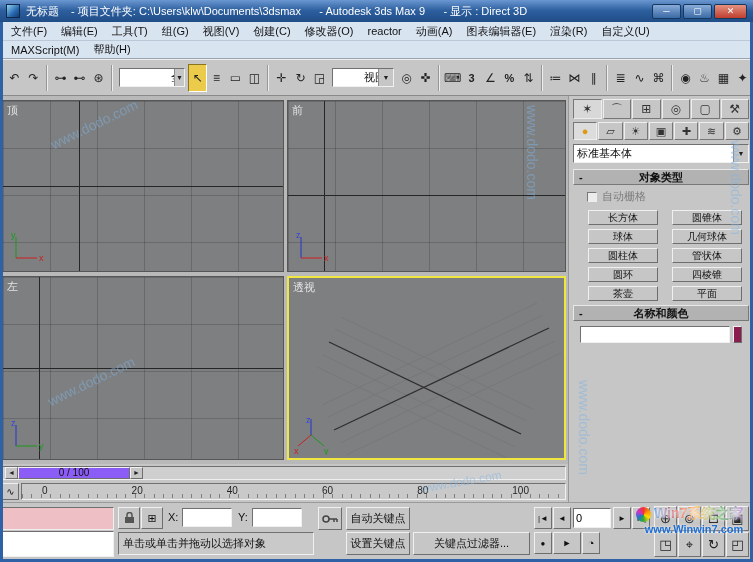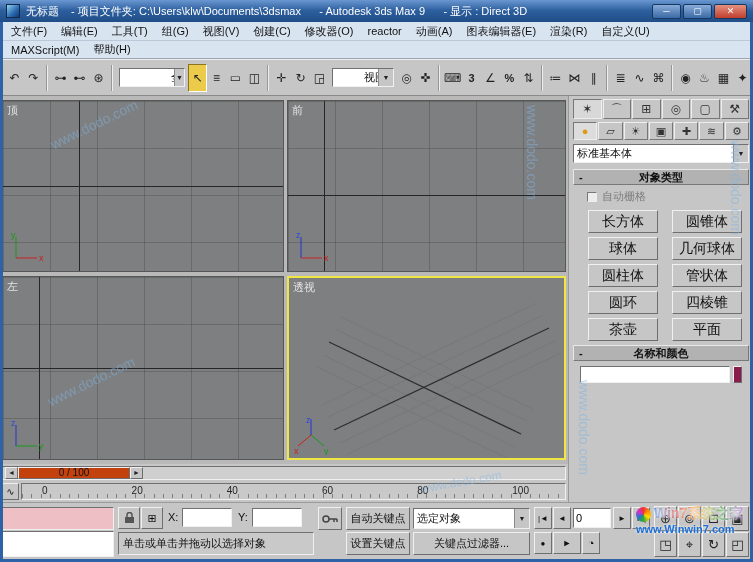--- a/index.html
+++ b/index.html
@@ -76,34 +76,34 @@
   .cbtn { flex:1; height:18px; display:flex; align-items:center; justify-content:center; font-size:11px;
     background:#c6c6c6; border:1px solid; border-color:#eee #777 #777 #eee; color:#333; }
   .cbtn.active { background:#dcdcdc; border-color:#777 #eee #eee #777; color:#dd9a12; }
   .cmd-combo { width:100%; margin:2px 0 6px; }
   .rollout { height:16px; background:#b2b2b2; border:1px solid; border-color:#e8e8e8 #787878 #787878 #e8e8e8;
     display:flex; align-items:center; justify-content:center; font-weight:bold; position:relative; margin:4px 0; }
   .ro-min { position:absolute; left:5px; top:1px; font-weight:bold; }
   .autogrid { display:flex; align-items:center; gap:5px; color:#7d7d7d; margin:3px 0 6px 14px; }
   .cbx { width:10px; height:10px; background:#ececec; border:1px solid; border-color:#777 #eee #eee #777; }
   .obj-grid { display:grid; grid-template-columns:1fr 1fr; gap:4px 6px; padding:0 7px; }
-  .obj-btn { height:23px; background:#c6c6c6; border:1px solid; border-color:#f0f0f0 #6e6e6e #6e6e6e #f0f0f0;
-    display:flex; align-items:center; justify-content:center; font-size:14px; white-space:nowrap;margin-left:8px; }
+  .obj-btn { height:15px; background:#c6c6c6; border:1px solid; border-color:#f0f0f0 #6e6e6e #6e6e6e #f0f0f0;
+    display:flex; align-items:center; justify-content:center; font-size:10px; white-space:nowrap;margin-left:8px; }
   .namerow { display:flex; gap:3px; padding:0 7px; margin-top:5px; }
   .name-input { flex:1; height:17px; border:1px solid; border-color:#707070 #f0f0f0 #f0f0f0 #707070;
     background:#fff; font:inherit; padding:0 3px; }
   .swatch { width:18px; height:17px; border:1px solid; border-color:#f0f0f0 #6e6e6e #6e6e6e #f0f0f0; background:#8a1d4e; }
 
   
   .timeslider { position:absolute; left:0; top:464px; width:568px; height:17px; display:flex; align-items:center; padding:1px 2px; }
   .ts-track { position:relative; flex:1; height:14px; background:#cfcfcf; border:1px solid; border-color:#707070 #f0f0f0 #f0f0f0 #707070; }
   .ts-assembly { position:absolute; left:2px; top:0; height:12px; display:flex; }
   .ts-arrow { width:13px; height:12px; background:#c6c6c6; border:1px solid; border-color:#f0f0f0 #6e6e6e #6e6e6e #f0f0f0;
     font-size:7px; display:flex; align-items:center; justify-content:center; color:#222; }
-  .ts-btn { width:112px; height:12px; background:#c2410c; border:1px solid; border-color:#f0f0f0 #6e6e6e #6e6e6e #f0f0f0;
+  .ts-btn { width:112px; height:12px; background:#8b5cf6; border:1px solid; border-color:#f0f0f0 #6e6e6e #6e6e6e #f0f0f0;
     font-size:10px; display:flex; align-items:center; justify-content:center; }
   .trackbar { position:absolute; left:0; top:481px; width:568px; height:21px; display:flex; align-items:center; padding:0 2px; gap:2px; }
   .tb-mini { width:17px; height:17px; background:#c6c6c6; border:1px solid; border-color:#f0f0f0 #6e6e6e #6e6e6e #f0f0f0;
     display:flex; align-items:center; justify-content:center; font-size:10px; }
   .tb-ruler { position:relative; flex:1; height:17px; background:#c9c9c9; border:1px solid;
     border-color:#707070 #f0f0f0 #f0f0f0 #707070; display:flex; justify-content:space-between;
     padding:1px 36px 0 20px; font-size:10px; color:#222; }
   .tb-ruler::after { content:""; position:absolute; left:0; right:0; bottom:1px; height:4px;
     background:repeating-linear-gradient(to right,#7e7e7e 0 1px,transparent 1px 9.4px); }
 
@@ -119,21 +119,21 @@
   .prompt { left:118px; top:29px; width:196px; height:23px; border:1px solid; border-color:#707070 #f0f0f0 #f0f0f0 #707070;
     background:#c9c9c9; display:flex; align-items:center; padding:0 4px; white-space:nowrap; overflow:hidden; }
   .sel-combo { left:413px; top:5px; width:117px; height:21px; margin:0; }
   .navgrid { position:absolute; left:654px; top:3px; display:grid; grid-template-columns:repeat(4,23px); grid-auto-rows:25px; gap:1px; }
   .navbtn { background:#c6c6c6; border:1px solid; border-color:#f0f0f0 #6e6e6e #6e6e6e #f0f0f0;
     display:flex; align-items:center; justify-content:center; font-size:13px; color:#222; }
 
   
   .wm-diag { position:absolute; color:#7fb3e2; opacity:.5; font-size:14px; z-index:25;
     pointer-events:none; white-space:nowrap; transform-origin:left top; }
-  .wm-site { position:absolute; left:636px; top:505px; z-index:40; text-align:left; pointer-events:none; }
+  .wm-site { position:absolute; left:636px; top:505px; z-index:40; text-align:right; pointer-events:none; }
   .wm-logo { display:inline-block; vertical-align:middle; width:15px; height:15px; border-radius:50%;
     background:conic-gradient(#e33,#f90,#fd0,#3a3,#27c,#c3c,#e33); margin-right:3px; }
   .wm-name { display:inline-block; vertical-align:middle; font-size:14px; font-weight:bold; color:#e04a2a;
     background:linear-gradient(90deg,#1a7ae0,#e03c3c,#f0a020,#30a030,#9040c0);
     -webkit-background-clip:text; background-clip:text; -webkit-text-fill-color:transparent;
     text-shadow:0 0 3px rgba(255,255,255,.9); }
   .wm-url { font-size:11px; font-weight:bold; color:#1d6fd6; text-shadow:0 0 3px rgba(255,255,255,.9); }
 </style>
 </head>
 <body>
@@ -415,24 +415,20 @@
 
     <div class="sb-abs sb-btn" style="left:318px;top:4px;width:24px;height:23px;">
       <svg width="16" height="12">
         <circle cx="4" cy="6" r="3" fill="none" stroke="#444" stroke-width="1.5"></circle>
         <line x1="7" y1="6" x2="15" y2="6" stroke="#444" stroke-width="1.5"></line>
         <line x1="12" y1="6" x2="12" y2="9" stroke="#444" stroke-width="1.5"></line>
         <line x1="15" y1="6" x2="15" y2="9" stroke="#444" stroke-width="1.5"></line>
       </svg>
     </div>
     <div class="sb-abs sb-btn" style="left:346px;top:4px;width:64px;height:23px;">自动关键点</div>
-    <div class="sb-abs combo sel-combo">
-      <span class="combo-text">选定对象</span>
-      <span class="combo-btn">▼</span>
-    </div>
     <div class="sb-abs sb-btn" style="left:346px;top:29px;width:64px;height:23px;">设置关键点</div>
     <div class="sb-abs sb-btn" style="left:413px;top:29px;width:117px;height:23px;">关键点过滤器...</div>
 
     <div class="sb-abs sb-btn" style="left:534px;top:4px;width:18px;height:22px;font-size:8px;">|◄</div>
     <div class="sb-abs sb-btn" style="left:553px;top:4px;width:18px;height:22px;font-size:8px;">◄</div>
     <input class="sb-abs sb-field" style="left: 573px; top: 5px; width: 38px; height: 20px;" value="0">
     <div class="sb-abs sb-btn" style="left:613px;top:4px;width:18px;height:22px;font-size:8px;">►</div>
     <div class="sb-abs sb-btn" style="left:632px;top:4px;width:18px;height:22px;font-size:8px;">►|</div>
     <div class="sb-abs sb-btn" style="left:534px;top:29px;width:18px;height:22px;font-size:8px;">●</div>
     <div class="sb-abs sb-btn" style="left:553px;top:29px;width:28px;height:22px;font-size:9px;">►</div>

